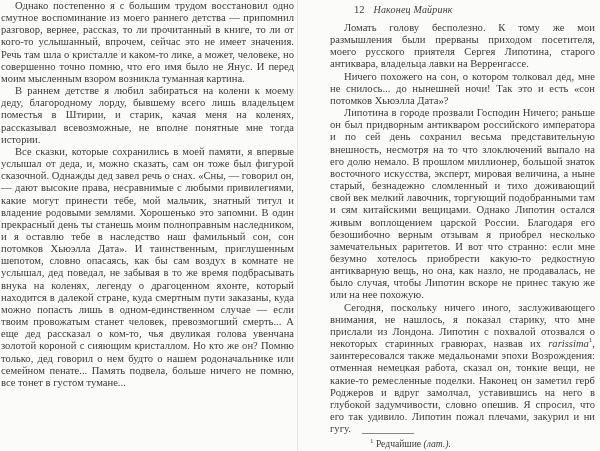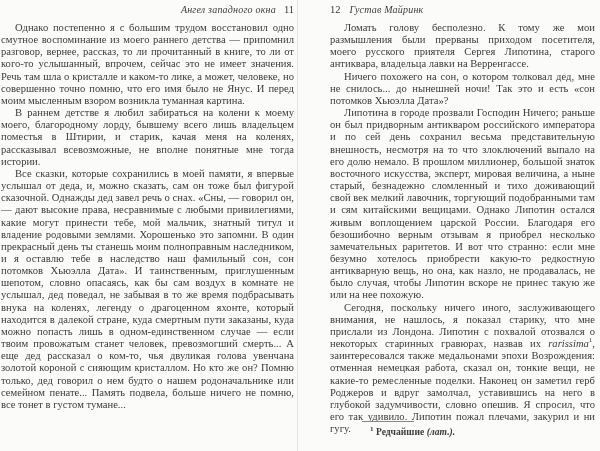--- a/index.html
+++ b/index.html
@@ -40,20 +40,21 @@
   }
   .running-head.rh-left { text-align: right; }
   .running-head.rh-right { text-align: left; }
   .rh-title {
     font-style: italic;
     letter-spacing: 0.2px;
   }
   .rh-num {
     font-style: normal;
     font-size: 10.5px;
+    margin-left: 24px;
   }
   .rh-left .rh-num { margin-left: 8px; }
   .rh-right .rh-num { margin-right: 9px; }
   .body-text {
     font-size: 10.6px;
     line-height: 12.15px;
     text-align: justify;
     text-justify: inter-word;
   }
   .body-text p {
@@ -62,56 +63,52 @@
   }
   .body-text i { }
   sup {
     font-size: 7px;
     line-height: 0;
     vertical-align: super;
   }
   .footnote {
     position: absolute;
     left: 0;
-    bottom: 14px;
+    bottom: 2px;
     width: 100%;
     font-size: 9.6px;
     line-height: 11px;
-    font-weight: bold;
   }
   .footnote-rule {
     width: 52px;
     height: 1px;
     background: #8a8885;
     margin: 0 0 4px 32px;
   }
   .footnote-text {
     padding-left: 40px;
   }
   .footnote-text i { font-style: italic; }
 </style>
 </head>
 <body>
 
 <div class="spread">
 
   <div class="page page-left">
-    <div class="running-head rh-left">
-      <span class="rh-title">Ангел западного окна</span><span class="rh-num">11</span>
-    </div>
     <div class="body-text">
       <p>Однако постепенно я с большим трудом восстановил одно смутное воспоминание из моего раннего детства — припомнил разговор, вернее, рассказ, то ли прочитанный в книге, то ли от кого-то услышанный, впрочем, сейчас это не имеет значения. Речь там шла о кристалле и каком-то лике, а может, человеке, но совершенно точно помню, что его имя было не Янус. И перед моим мысленным взором возникла туманная картина.</p>
-      <p>В раннем детстве я любил забираться на колени к моему моего, благородному лорду, бывшему всего лишь владельцем поместья в Штирии, и старик, качая меня на коленях, рассказывал всевозможные, не вполне понятные мне тогда истории.</p>
+      <p>В раннем детстве я любил забираться на колени к моему деду, благородному лорду, бывшему всего лишь владельцем поместья в Штирии, и старик, качая меня на коленях, рассказывал всевозможные, не вполне понятные мне тогда истории.</p>
       <p>Все сказки, которые сохранились в моей памяти, я впервые услышал от деда, и, можно сказать, сам он тоже был фигурой сказочной. Однажды дед завел речь о снах. «Сны, — говорил он, — дают высокие права, несравнимые с любыми привилегиями, какие могут принести тебе, мой мальчик, знатный титул и владение родовыми землями. Хорошенько это запомни. В один прекрасный день ты станешь моим полноправным наследником, и я оставлю тебе в наследство наш фамильный сон, сон потомков Хьюэлла Дата». И таинственным, приглушенным шепотом, словно опасаясь, как бы сам воздух в комнате не услышал, дед поведал, не забывая в то же время подбрасывать внука на коленях, легенду о драгоценном яхонте, который находится в далекой стране, куда смертным пути заказаны, куда можно попасть лишь в одном-единственном случае — если твоим провожатым станет человек, превозмогший смерть... А еще дед рассказал о ком-то, чья двуликая голова увенчана золотой короной с сияющим кристаллом. Но кто же он? Помню только, дед говорил о нем будто о нашем родоначальнике или семейном пенате... Память подвела, больше ничего не помню, все тонет в густом тумане...</p>
     </div>
   </div>
 
   <div class="page page-right">
     <div class="running-head rh-right">
-      <span class="rh-num">12</span><span class="rh-title">Густав Майринк</span>
+      <span class="rh-num">12</span><span class="rh-title">Наконец Майринк</span>
     </div>
     <div class="body-text">
       <p>Ломать голову бесполезно. К тому же мои размышления были прерваны приходом посетителя, моего русского приятеля Сергея Липотина, старого антиквара, владельца лавки на Верренгассе.</p>
       <p>Ничего похожего на сон, о котором толковал дед, мне не снилось... до нынешней ночи! Так это и есть «сон потомков Хьюэлла Дата»?</p>
       <p>Липотина в городе прозвали Господин Ничего; раньше он был придворным антикваром российского императора и по сей день сохранил весьма представительную внешность, несмотря на то что злоключений выпало на его долю немало. В прошлом миллионер, большой знаток восточного искусства, эксперт, мировая величина, а ныне старый, безнадежно сломленный и тихо доживающий свой век мелкий лавочник, торгующий подобранными там и сям китайскими вещицами. Однако Липотин остался живым воплощением царской России. Благодаря его безошибочно верным отзывам я приобрел несколько замечательных раритетов. И вот что странно: если мне безумно хотелось приобрести какую-то редкостную антикварную вещь, но она, как назло, не продавалась, не было случая, чтобы Липотин вскоре не принес такую же или на нее похожую.</p>
       <p><span>Сегодня, поскольку ничего иного, заслуживающего внимания, не нашлось, я показал старику, что мне прислали из Лондона. Липотин с похвалой отозвался о некоторых старинных гравюрах, назвав их </span><i>rarissima</i><sup>1</sup><span>, заинтересовался также медальонами эпохи Возрождения: отменная немецкая работа, сказал он, тонкие вещи, не какие-то ремесленные поделки. Наконец он заметил герб Роджеров и вдруг замолчал, уставившись на него в глубокой задумчивости, словно опешив. Я спросил, что его так удивило. Липотин пожал плечами, закурил и ни гугу.</span></p>
     </div>
     <div class="footnote">
       <div class="footnote-rule"></div>
       <div class="footnote-text">

